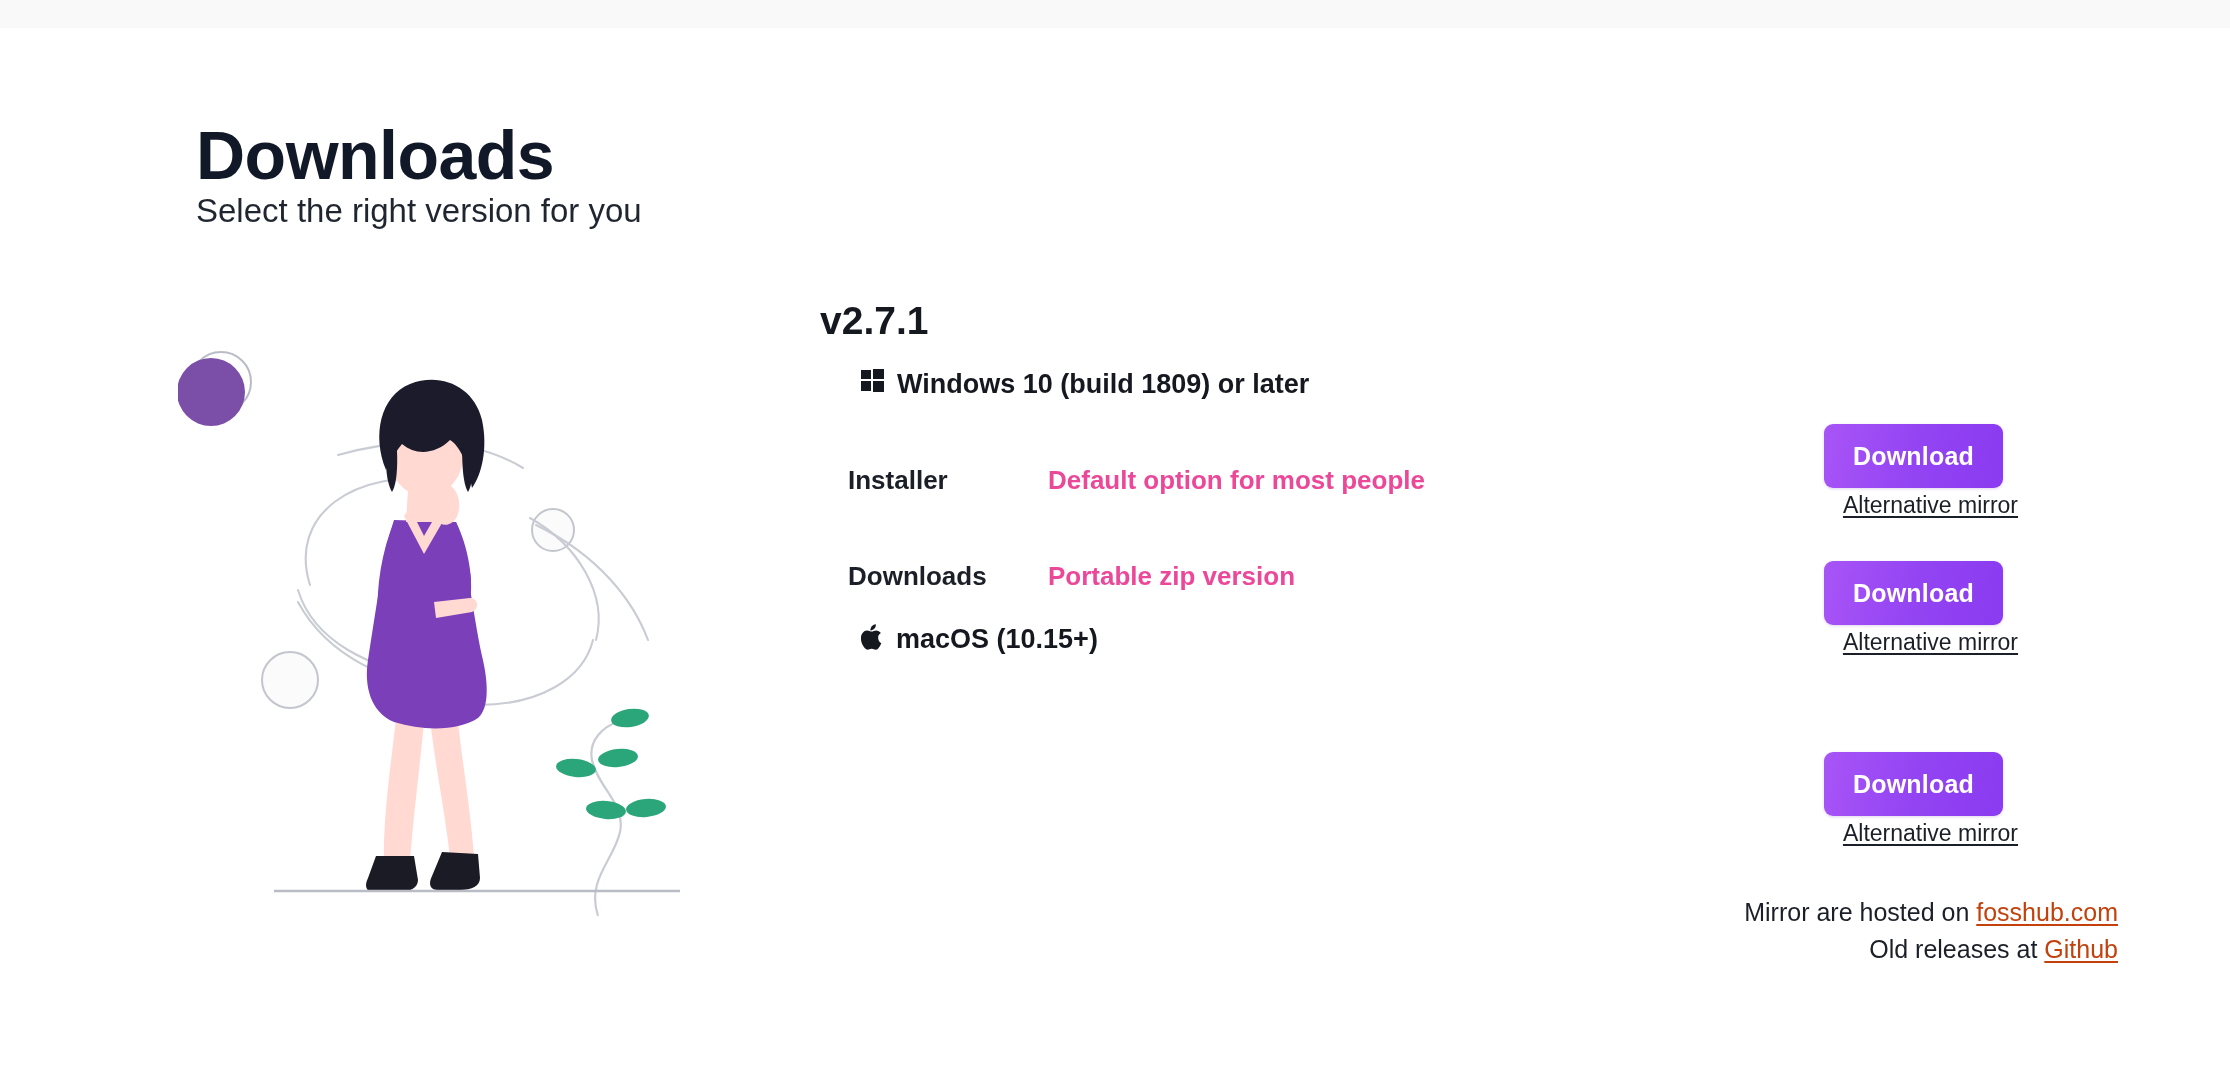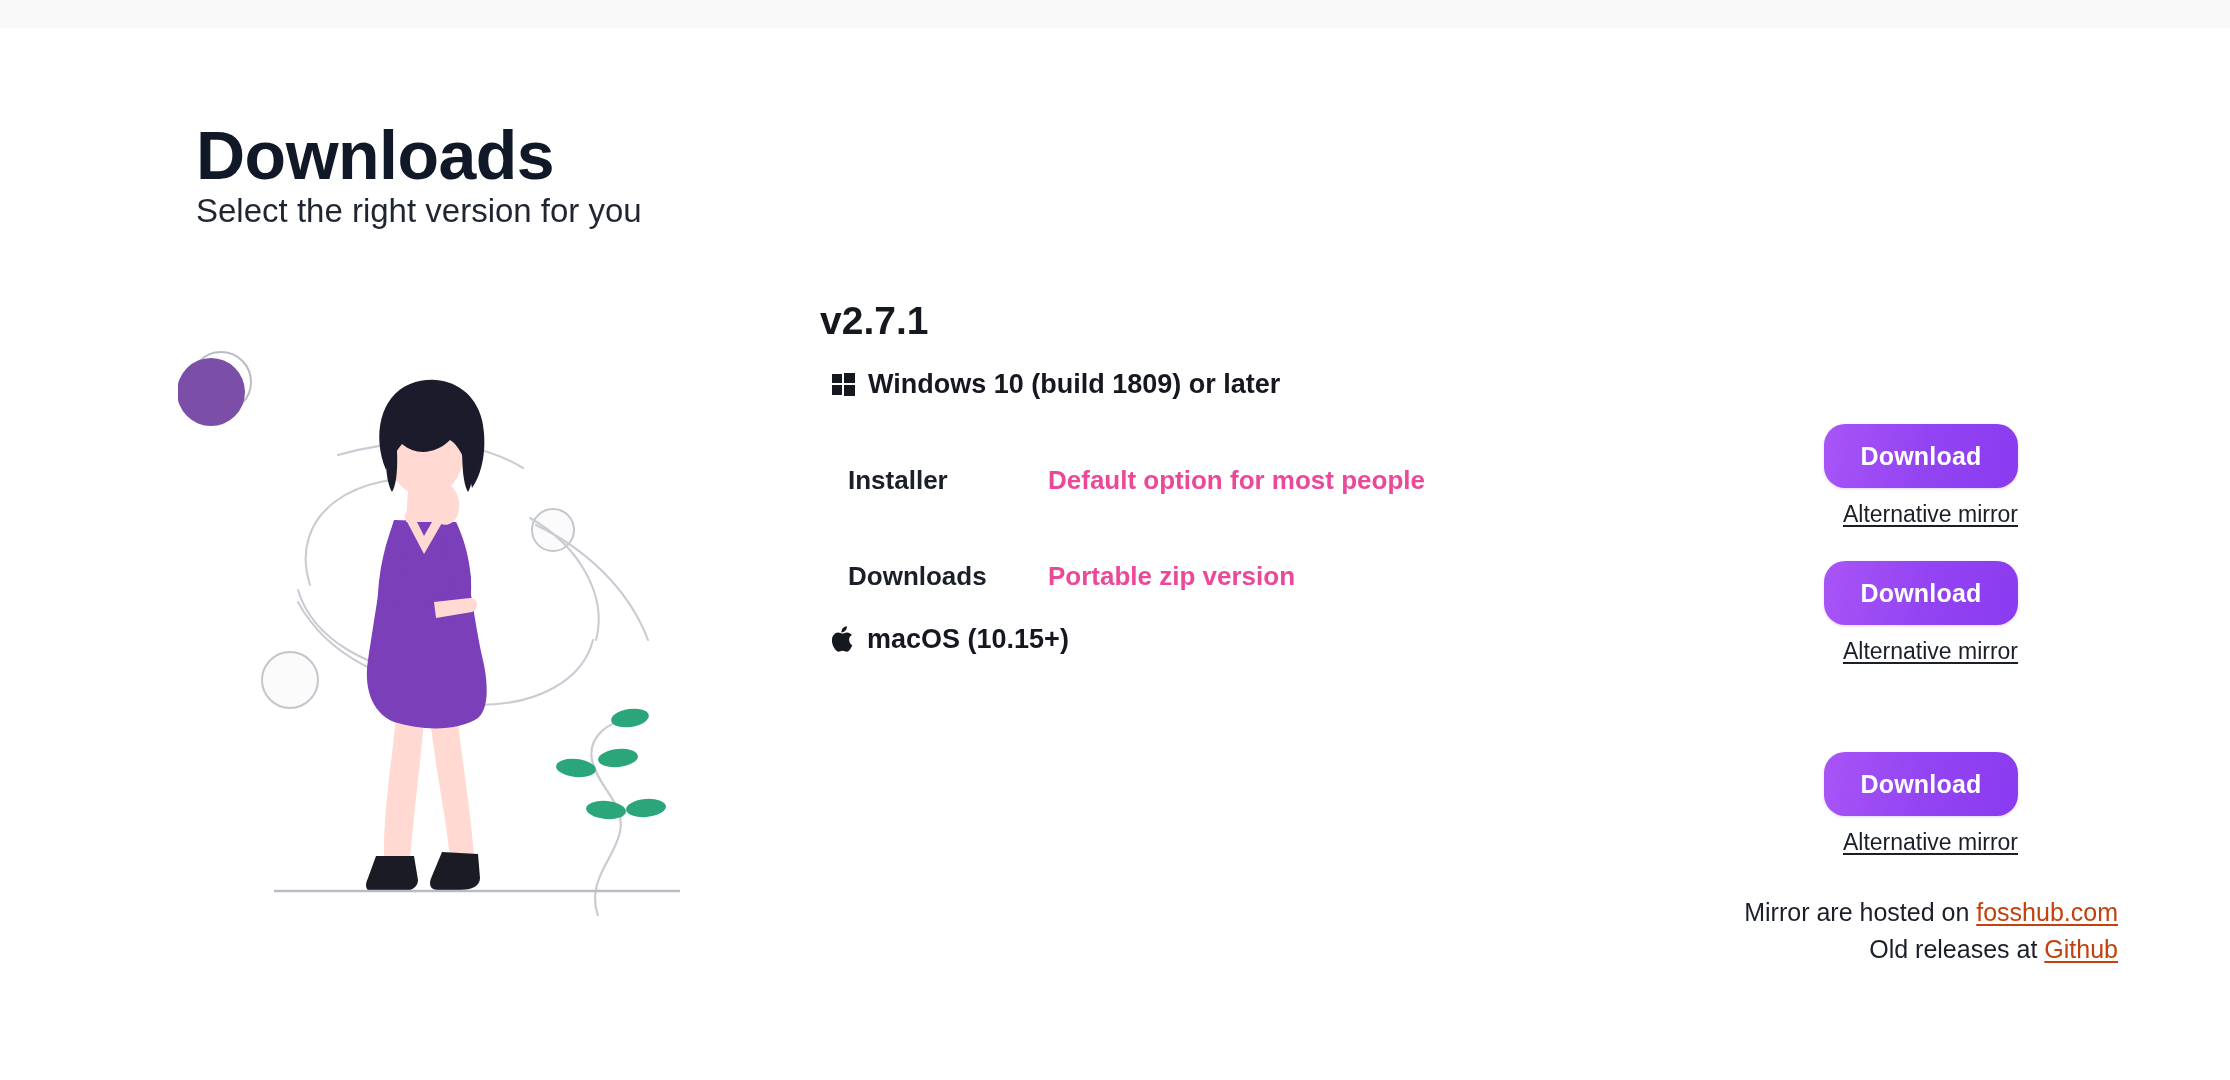--- a/index.html
+++ b/index.html
@@ -70,26 +70,25 @@
 
   .version-label {
     font-size: 39px;
     font-weight: 700;
     color: #15181f;
     line-height: 1.1;
   }
 
   .os-heading {
     display: flex;
-    align-items: center;
     gap: 13px;
     font-size: 27px;
     font-weight: 700;
     color: #15181f;
-    margin-left: 12px;
+    margin-left: 41px;
   }
   .os-heading .os-name { white-space: nowrap; }
 
   .win-icon {
     display: inline-block;
     width: 23px;
     height: 23px;
     position: relative;
     flex: 0 0 auto;
   }
@@ -136,38 +135,38 @@
   }
 
   
   .dl-group {
     position: absolute;
     width: 213px;
     text-align: center;
   }
   .dl-button {
     display: block;
-    width: 194px;
+    width: 179px;
     height: 64px;
     line-height: 64px;
     border: none;
-    border-radius: 21px;
+    border-radius: 9px;
     background: linear-gradient(100deg, #a855f7 0%, #9243f2 55%, #8b3bf0 100%);
     color: #ffffff;
     font-family: "Liberation Sans", sans-serif;
     font-size: 25px;
     font-weight: 700;
     text-align: center;
     cursor: pointer;
     box-shadow: 0 1px 3px rgba(80,30,150,0.18);
     letter-spacing: 0.2px;
   }
   .alt-mirror {
     display: inline-block;
-    margin-top: 13px;
+    margin-top: 4px;
     font-size: 23px;
     color: #1b1f27;
     text-decoration: underline;
     text-underline-offset: 3px;
     cursor: pointer;
     white-space: nowrap;
   }
 
   
   .footer-notes {

